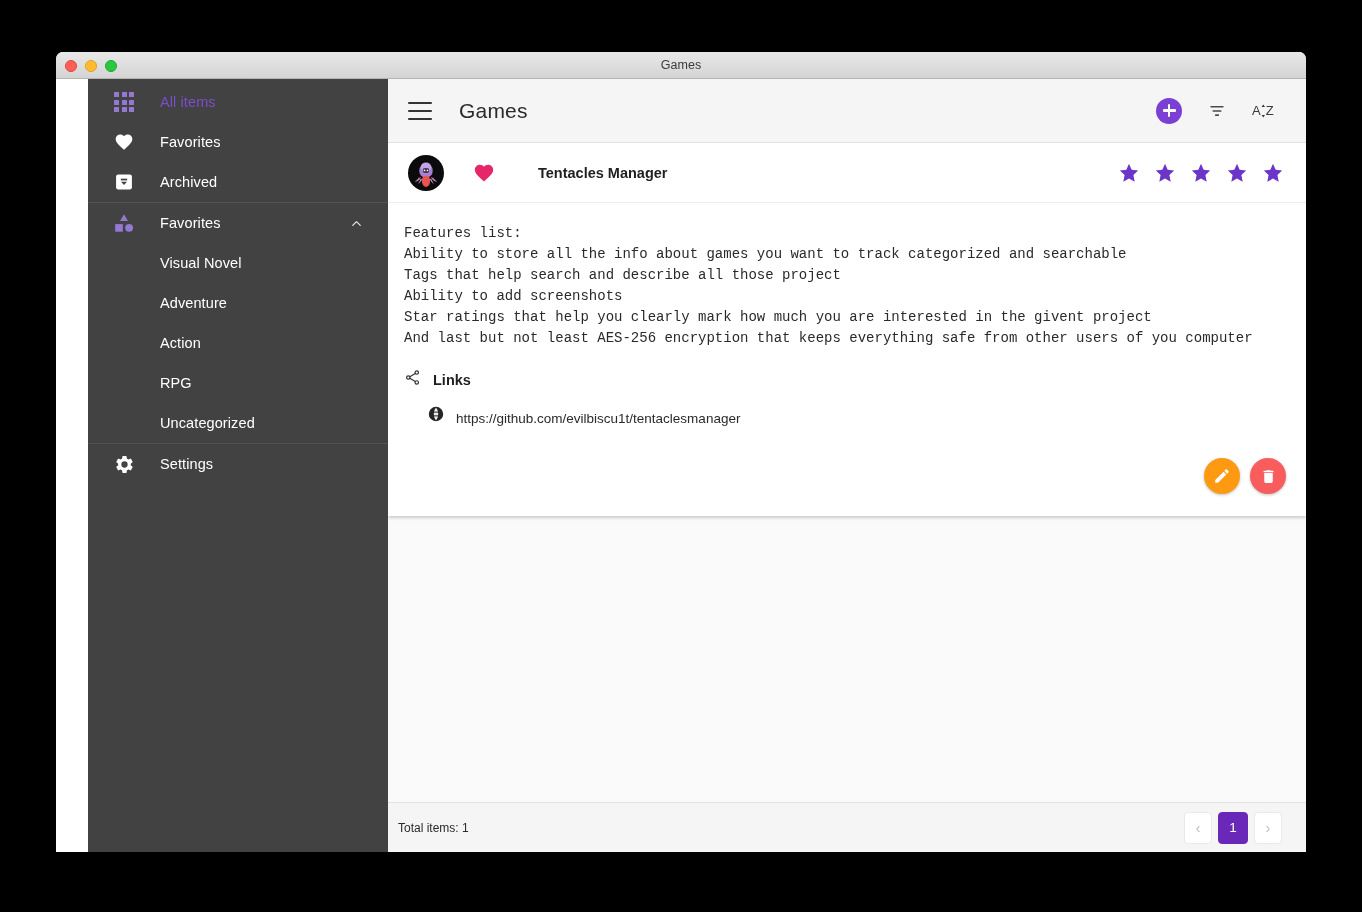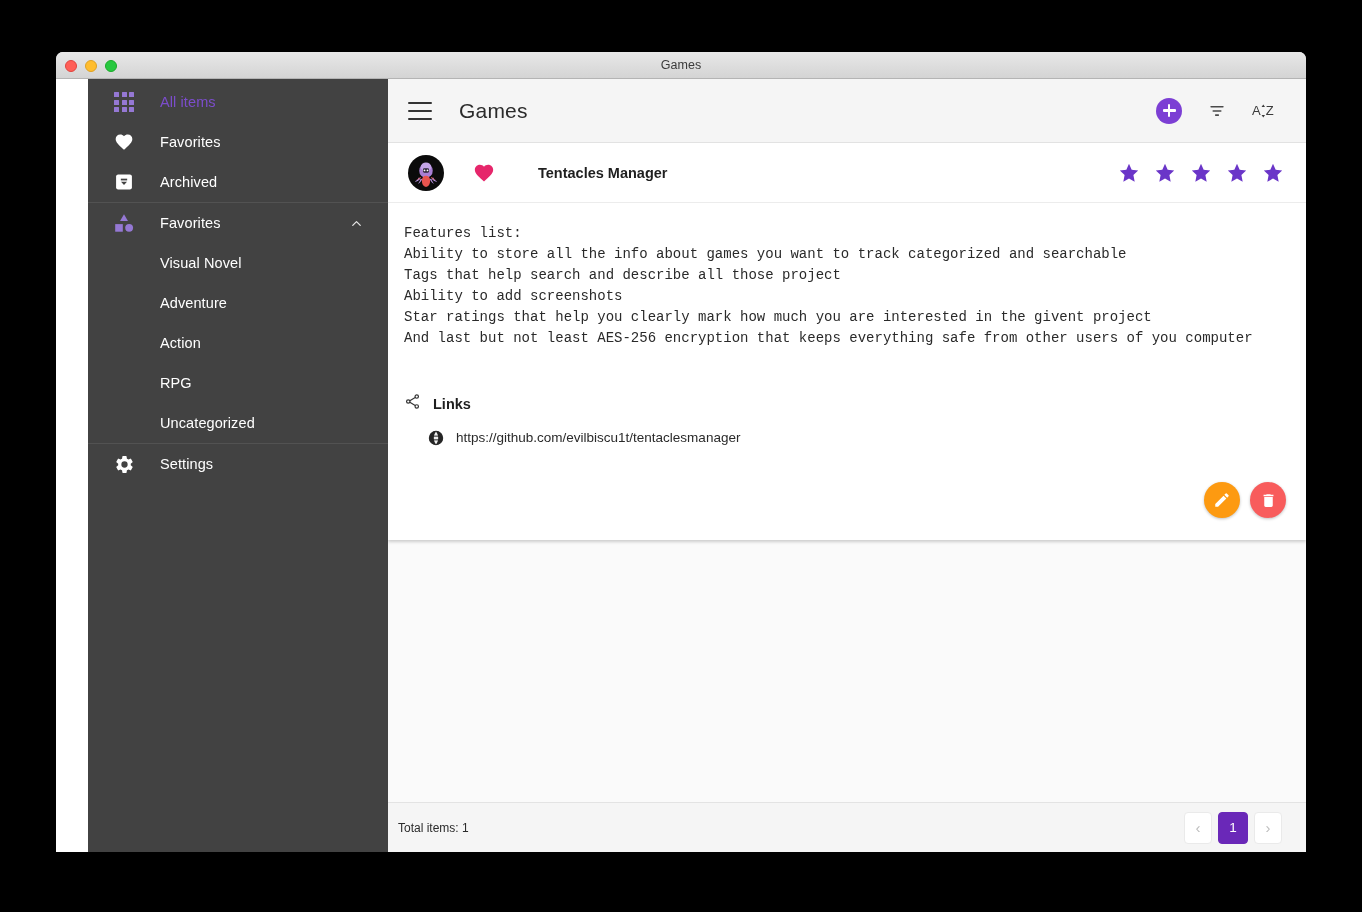--- a/index.html
+++ b/index.html
@@ -202,27 +202,27 @@
   .features p {
     font-size: 14px;
     color: #2a2a2a;
     line-height: 21px;
     white-space: nowrap;
     font-family: Liberation Mono, monospace;
   }
   .links-head {
     display: flex;
     align-items: center;
-    margin-top: 44px;
+    margin-top: 20px;
     gap: 12px;
   }
   .links-title { font-size: 14.5px; font-weight: bold; color: #1f1f1f; }
   .link-row {
     display: flex;
-    align-items: flex-start;
+    align-items: flex-end;
     gap: 12px;
     margin-top: 16px;
     padding-left: 24px;
   }
   .link-url { font-size: 13.5px; color: #2a2a2a; cursor: pointer; }
 
   .card-actions {
     display: flex;
     justify-content: flex-end;
     gap: 10px;

